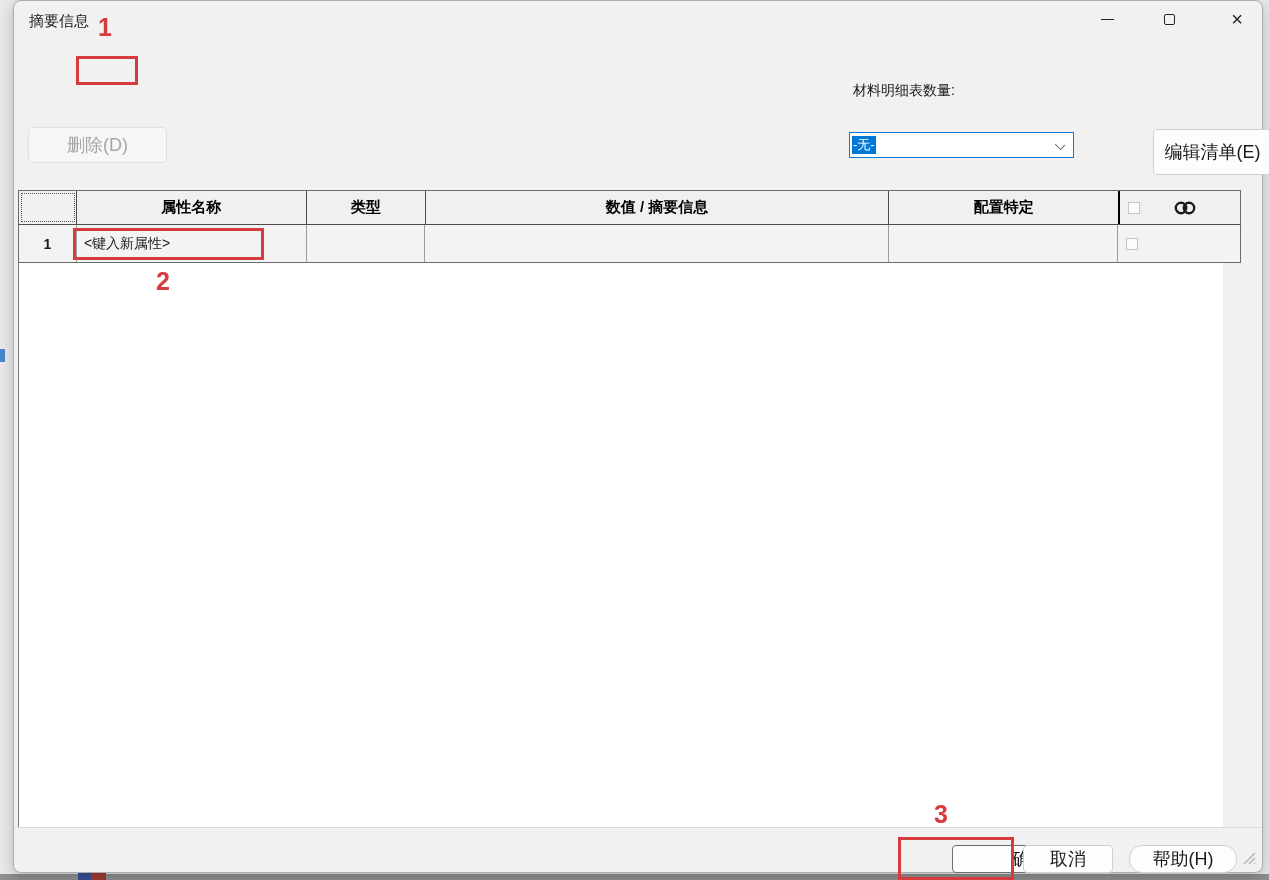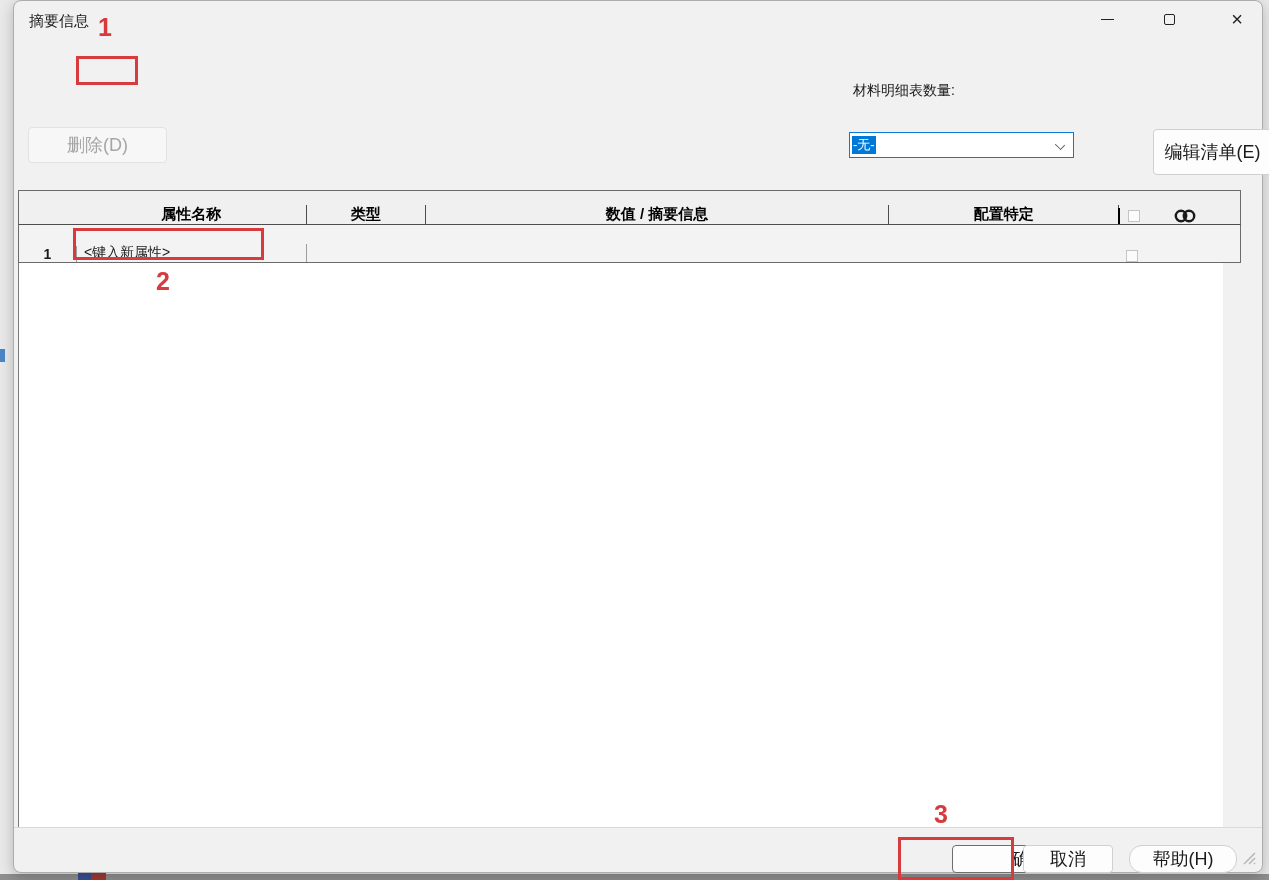--- a/index.html
+++ b/index.html
@@ -47,21 +47,21 @@
     background:#ffffff; border:1px solid #0a7ad6; display:flex; align-items:center;
     padding:0 2px; cursor:default; }
   .combo-value { font-size:13px; color:#ffffff; background:#0078d7; padding:0 1px; }
   .combo-chevron { position:absolute; right:9px; top:8px; width:8px; height:8px;
     border-right:1.5px solid #5a5a5a; border-bottom:1.5px solid #5a5a5a;
     transform:rotate(45deg) scaleY(.8); }
   .btn-editlist { position:absolute; left:1139px; top:128px; width:119px; height:46px; }
 
   
   .grid { position:absolute; left:4px; top:189px; width:1223px; }
-  .grid-row { display:flex; width:100%;align-items:flex-end; }
+  .grid-row { display:flex; width:100%; }
   .grid-head { height:34px; border:1px solid #6b6b6b; border-bottom:none; background:#f0f0f0; }
   .grid-body-row { height:39px; border:1px solid #6b6b6b; border-top:1px solid #4d4d4d; background:#f3f3f3; }
   .cell { display:flex; align-items:center; justify-content:center; overflow:hidden; }
   .c-num  { width:58px; }  .c-name { width:230px; } .c-type { width:119px; }
   .c-val  { width:464px; } .c-eval { width:230px; } .c-link { width:122px; }
   .grid-head .cell { border-right:1px solid #4d4d4d; font-weight:bold; font-size:15px; color:#000; }
   .grid-body-row .cell { border-right:1px solid #9e9e9e; font-size:14px; color:#1a1a1a; }
   .grid-head .c-link, .grid-body-row .c-link { border-right:none; justify-content:flex-start; }
   .grid-head .c-link { border-left:2px solid #000; margin-left:-1px; }
   .c-num-head { outline:1px dotted #555; outline-offset:-3px; }

